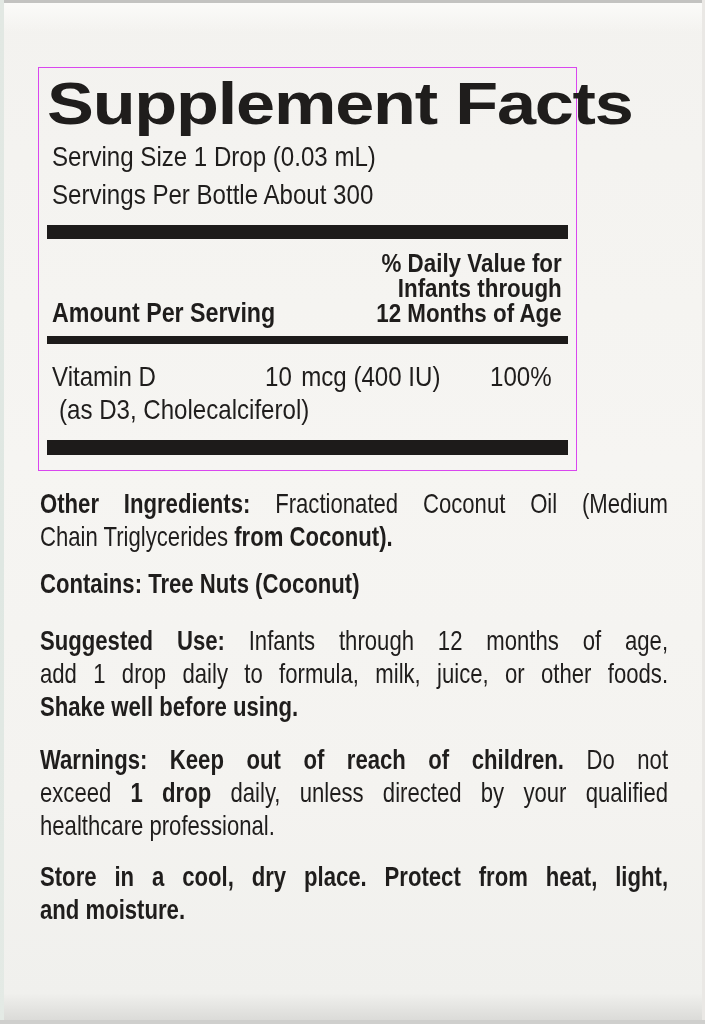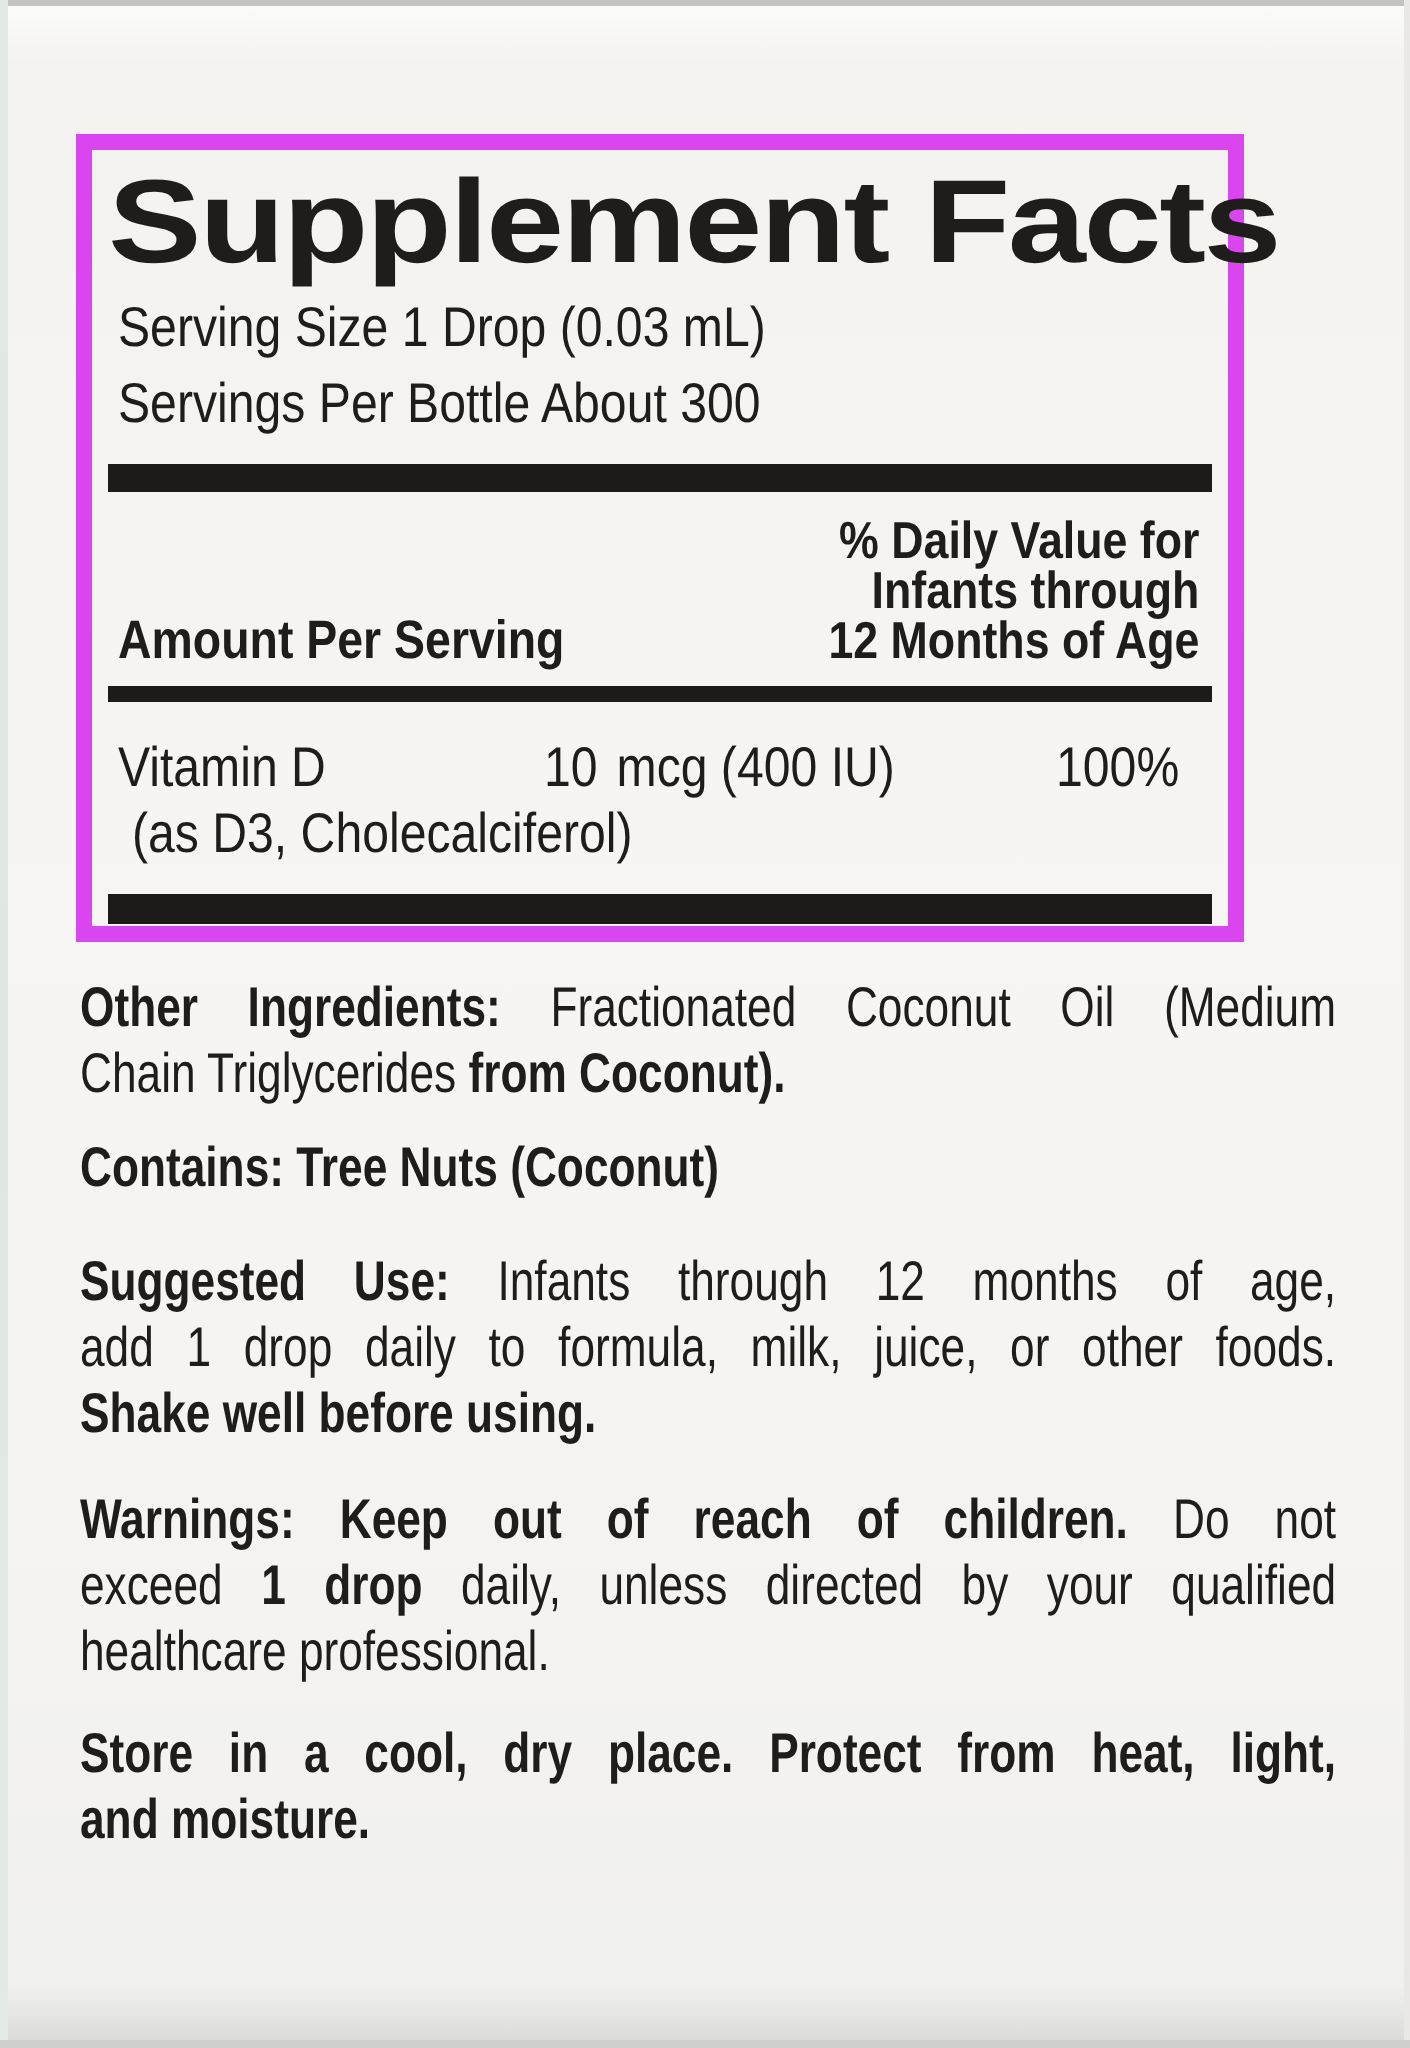--- a/index.html
+++ b/index.html
@@ -12,22 +12,22 @@
   }
   
   .edge-top{position:absolute;left:0;top:0;width:705px;height:3px;background:#c3c3c1;}
   .edge-top2{position:absolute;left:0;top:3px;width:705px;height:30px;background:linear-gradient(180deg,#fbfbf9,rgba(251,251,249,0));}
   .edge-bottom{position:absolute;left:0;bottom:0;width:705px;height:4px;background:#cfcfcd;}
   .edge-left{position:absolute;left:0;top:0;width:4px;height:1024px;background:linear-gradient(180deg,#e2e8e3 0%,#dfe7e2 55%,#e4eae5 100%);}
   .edge-right{position:absolute;right:0;top:0;width:3px;height:1024px;background:#eae8e5;}
 
   
   .panel{
-    position:absolute;left:38px;top:67px;width:584px;height:404px;
-    border:8px solid #d946ef;box-sizing:border-box;padding-left:12px;
+    position:absolute;left:38px;top:67px;width:539px;height:404px;
+    border:1px solid #d946ef;box-sizing:border-box;padding-left:12px;
   }
   .sf-title{
     position:absolute;left:8px;top:4px;
     font-size:59px;font-weight:700;line-height:64px;white-space:nowrap;
     transform:scaleX(1.19);transform-origin:0 0;letter-spacing:-1px;
   }
   .serving-block{
     position:absolute;left:13px;top:70px;
     font-size:28px;line-height:38px;white-space:nowrap;
     transform:scaleX(0.86);transform-origin:0 0;

